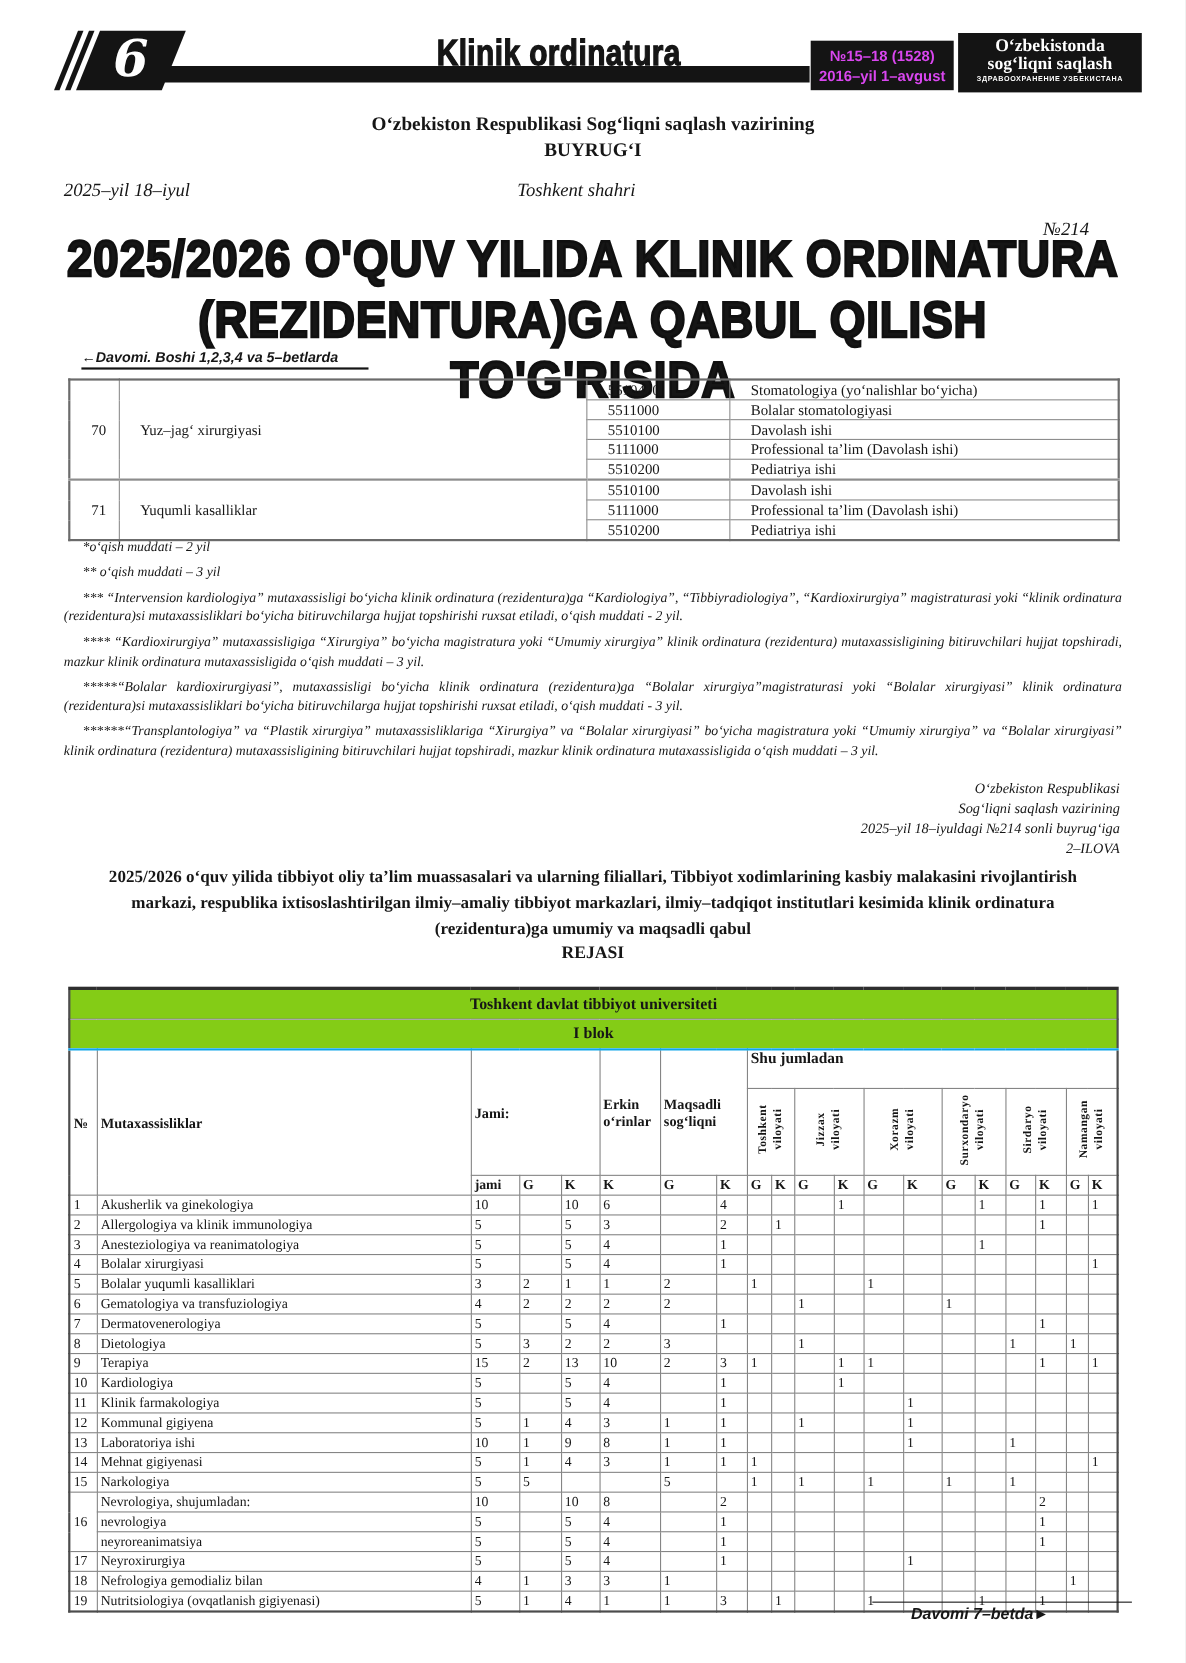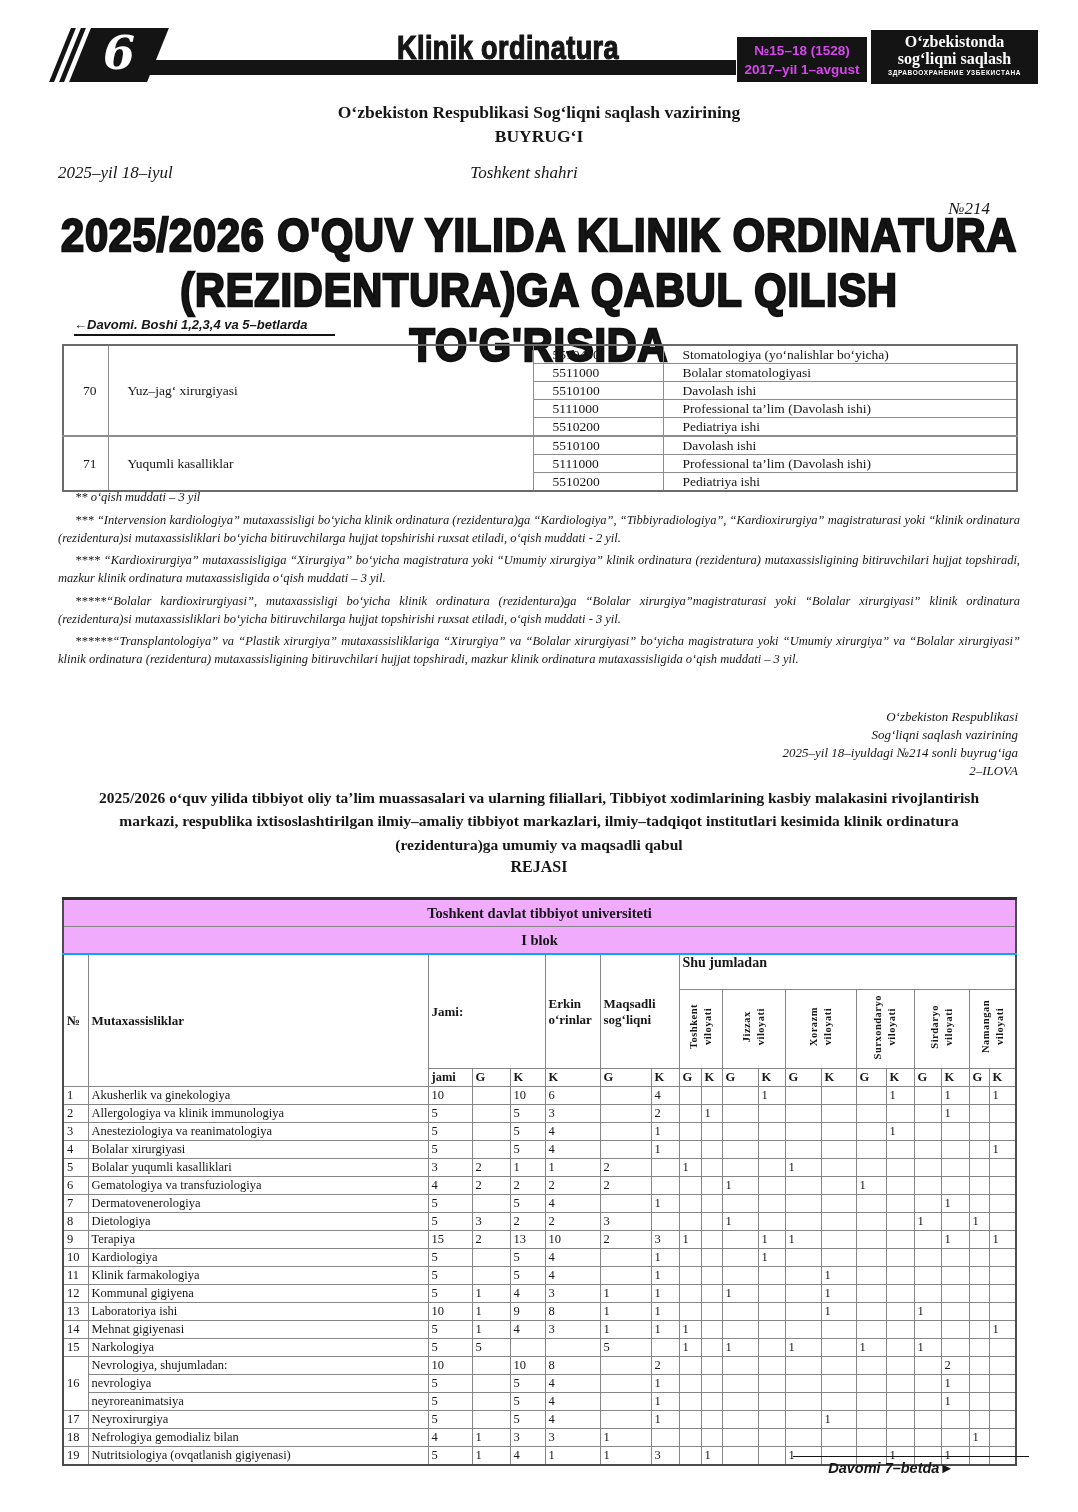--- a/index.html
+++ b/index.html
@@ -67,21 +67,21 @@
   .plan-intro{position:absolute;top:786px;left:88px;width:902px;text-align:center;
               font-weight:bold;font-size:15.5px;line-height:1.5;}
   .plan-rejasi{position:absolute;top:858px;left:0;width:100%;text-align:center;
               font-weight:bold;font-size:16px;}
 
   
   .plan-table{position:absolute;top:897px;left:62px;width:954px;border-collapse:collapse;
               table-layout:fixed;font-size:12.5px;}
   .plan-table{border:2px solid #4c4c4c;border-top:3px solid #2e2e2e;}
   .plan-table th,.plan-table td{border:1px solid #858585;padding:0 3px;overflow:hidden;}
-  .plan-table tr.green th{background:#f0abfc;height:26px;font-size:14.5px;text-align:center;}
+  .plan-table tr.green th{background:#84cc16;height:26px;font-size:14.5px;text-align:center;}
   .plan-table tr.green2 th{border-bottom:2px solid #0ea5e9;}
   .h-no,.h-name,.h-left{text-align:left;vertical-align:middle;font-size:13px;}
   .h-shu{text-align:left;vertical-align:top;font-size:14px;height:34px;padding-top:4px;}
   .h-region{height:78px;text-align:center;vertical-align:middle;}
   .vert{display:inline-block;writing-mode:vertical-rl;transform:rotate(180deg);
         white-space:pre-line;font-weight:bold;font-size:10.5px;letter-spacing:.5px;line-height:1.3;}
   .h-sub{text-align:left;font-size:12.5px;height:17px;font-weight:bold;}
   .p-no,.p-num{text-align:left;}
   .plan-table tbody td{height:17px;line-height:15px;}
   .p-name{padding-left:5px;}
@@ -98,21 +98,21 @@
 
   <div class="masthead">
     <div class="stripe s1"></div>
     <div class="stripe s2"></div>
     <div class="badge"></div>
     <div class="badge-num">6</div>
     <div class="mast-bar"></div>
     <div class="mast-title">Klinik ordinatura</div>
     <div class="issue-box">
       <div>№15–18 (1528)</div>
-      <div>2017–yil 1–avgust</div>
+      <div>2016–yil 1–avgust</div>
     </div>
     <div class="brand-box">
       <div class="b1">Oʻzbekistonda</div>
       <div class="b1">sogʻliqni saqlash</div>
       <div class="b3">ЗДРАВООХРАНЕНИЕ УЗБЕКИСТАНА</div>
     </div>
   </div>
 
   <div class="ministry">Oʻzbekiston Respublikasi Sogʻliqni saqlash vazirining</div>
   <div class="doc-type">BUYRUGʻI</div>
@@ -171,20 +171,21 @@
           <td class="c-spec">Professional taʼlim (Davolash ishi)</td>
         </tr>
         <tr>
           <td class="c-code">5510200</td>
           <td class="c-spec">Pediatriya ishi</td>
         </tr>
       </tbody>
   </table>
 
   <div class="footnotes" id="footnotes">
+      <p class="fn">*oʻqish muddati – 2 yil</p>
       <p class="fn">** oʻqish muddati – 3 yil</p>
       <p class="fn">*** “Intervension kardiologiya”  mutaxassisligi boʻyicha klinik ordinatura (rezidentura)ga “Kardiologiya”, “Tibbiyradiologiya”, “Kardioxirurgiya” magistraturasi yoki “klinik ordinatura (rezidentura)si  mutaxassisliklari boʻyicha bitiruvchilarga hujjat topshirishi ruxsat etiladi, oʻqish muddati - 2 yil.</p>
       <p class="fn">**** “Kardioxirurgiya” mutaxassisligiga “Xirurgiya” boʻyicha magistratura yoki “Umumiy xirurgiya” klinik ordinatura (rezidentura) mutaxassisligining bitiruvchilari hujjat topshiradi, mazkur klinik ordinatura mutaxassisligida oʻqish muddati – 3 yil.</p>
       <p class="fn">*****“Bolalar kardioxirurgiyasi”, mutaxassisligi boʻyicha klinik ordinatura (rezidentura)ga “Bolalar xirurgiya”magistraturasi yoki “Bolalar xirurgiyasi” klinik ordinatura (rezidentura)si  mutaxassisliklari boʻyicha bitiruvchilarga hujjat topshirishi ruxsat etiladi, oʻqish muddati - 3 yil.</p>
       <p class="fn">******“Transplantologiya”  va  “Plastik xirurgiya” mutaxassisliklariga “Xirurgiya” va “Bolalar xirurgiyasi”  boʻyicha magistratura yoki “Umumiy xirurgiya” va “Bolalar xirurgiyasi” klinik ordinatura (rezidentura) mutaxassisligining bitiruvchilari hujjat topshiradi, mazkur klinik ordinatura mutaxassisligida oʻqish muddati – 3 yil.</p>
     </div>
 
   <div class="annex" id="annex">
       <div class="annex-line">Oʻzbekiston Respublikasi</div>
       <div class="annex-line">Sogʻliqni saqlash vazirining</div>

